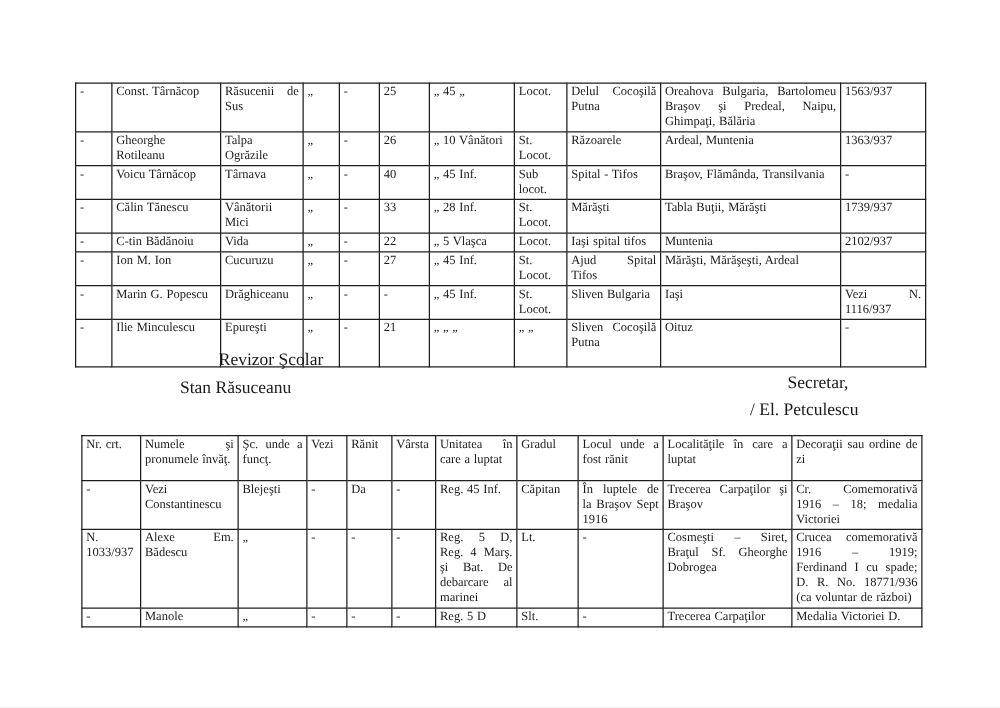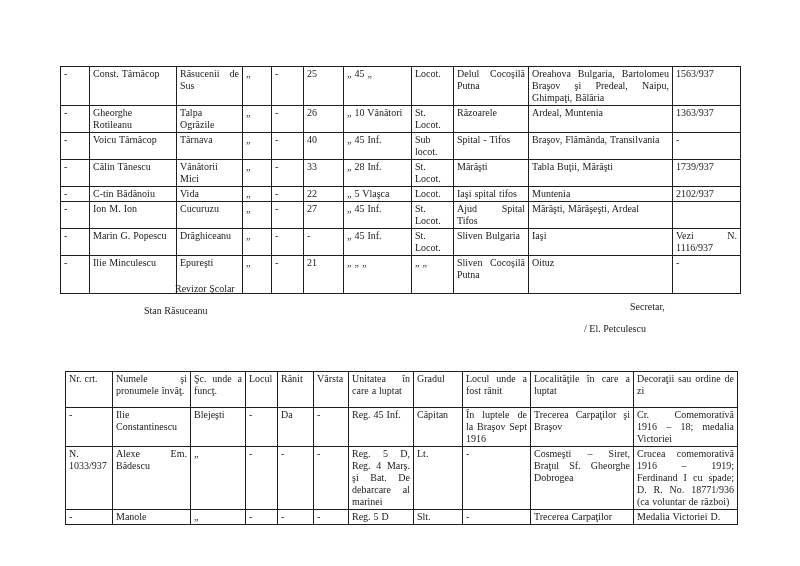--- a/index.html
+++ b/index.html
@@ -42,47 +42,47 @@
   #top-table col:nth-child(11){width:68px}
   #top-table tr:nth-child(1){height:37px}
   #top-table tr:nth-child(2){height:26px}
   #top-table tr:nth-child(3){height:26px}
   #top-table tr:nth-child(4){height:25px}
   #top-table tr:nth-child(5){height:13px}
   #top-table tr:nth-child(6){height:25px}
   #top-table tr:nth-child(7){height:25px}
   #top-table tr:nth-child(8){height:38px}
   
-  #bottom-table{left:65px;top:348px;width:672px;margin-top:23px;}
+  #bottom-table{left:65px;top:348px;width:672px;}
   #bottom-table col:nth-child(1){width:47px}
   #bottom-table col:nth-child(2){width:78px}
   #bottom-table col:nth-child(3){width:55px}
   #bottom-table col:nth-child(4){width:32px}
   #bottom-table col:nth-child(5){width:36px}
   #bottom-table col:nth-child(6){width:35px}
   #bottom-table col:nth-child(7){width:65px}
   #bottom-table col:nth-child(8){width:49px}
   #bottom-table col:nth-child(9){width:68px}
   #bottom-table col:nth-child(10){width:103px}
   #bottom-table col:nth-child(11){width:104px}
   #bottom-table tr:nth-child(1){height:36px}
   #bottom-table tr:nth-child(2){height:39px}
   #bottom-table tr:nth-child(3){height:60px}
   #bottom-table tr:nth-child(4){height:13px}
   
   .sig{
     position:absolute;
-    font-size:10px;
+    font-size:14px;
     line-height:13px;
     white-space:nowrap;
   }
   #sig-revizor-title{left:175px;top:282px;}
   #sig-revizor-name{left:144px;top:304px;}
   #sig-secretar-title{left:630px;top:300px;font-family:Liberation Serif, serif;}
-  #sig-secretar-name{left:584px;top:322px;}
+  #sig-secretar-name{left:600px;top:322px;}
 </style>
 </head>
 <body>
 
 <div class="page">
 
   <table class="doc" id="top-table">
     <colgroup>
       <col>
         <col>
@@ -224,32 +224,32 @@
         <col>
         <col>
         <col>
         <col>
     </colgroup>
     <tbody>
         <tr>
           <th>Nr. crt.</th>
           <th>Numele şi pronumele învăţ.</th>
           <th>Şc. unde a funcţ.</th>
-          <th>Locul</th>
+          <th>Vezi</th>
           <th>Rănit</th>
           <th>Vârsta</th>
           <th>Unitatea în care a luptat</th>
           <th>Gradul</th>
           <th>Locul unde a fost rănit</th>
           <th>Localităţile în care a luptat</th>
           <th>Decoraţii sau ordine de zi</th>
         </tr>
         <tr>
           <td>-</td>
-          <td>Ilie Constantinescu</td>
+          <td>Vezi Constantinescu</td>
           <td>Blejeşti</td>
           <td>-</td>
           <td>Da</td>
           <td>-</td>
           <td>Reg. 45 Inf.</td>
           <td>Căpitan</td>
           <td>În luptele de la Braşov Sept 1916</td>
           <td>Trecerea Carpaţilor şi Braşov</td>
           <td>Cr. Comemorativă 1916 – 18; medalia Victoriei</td>
         </tr>

